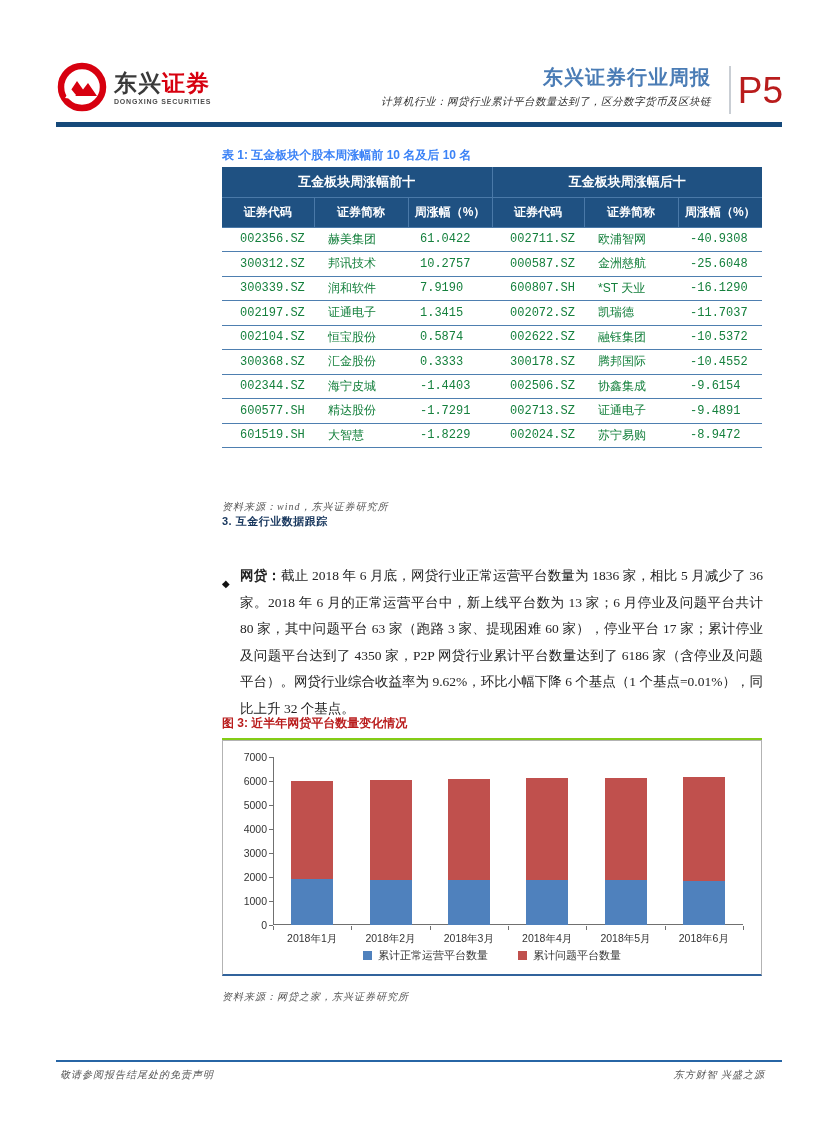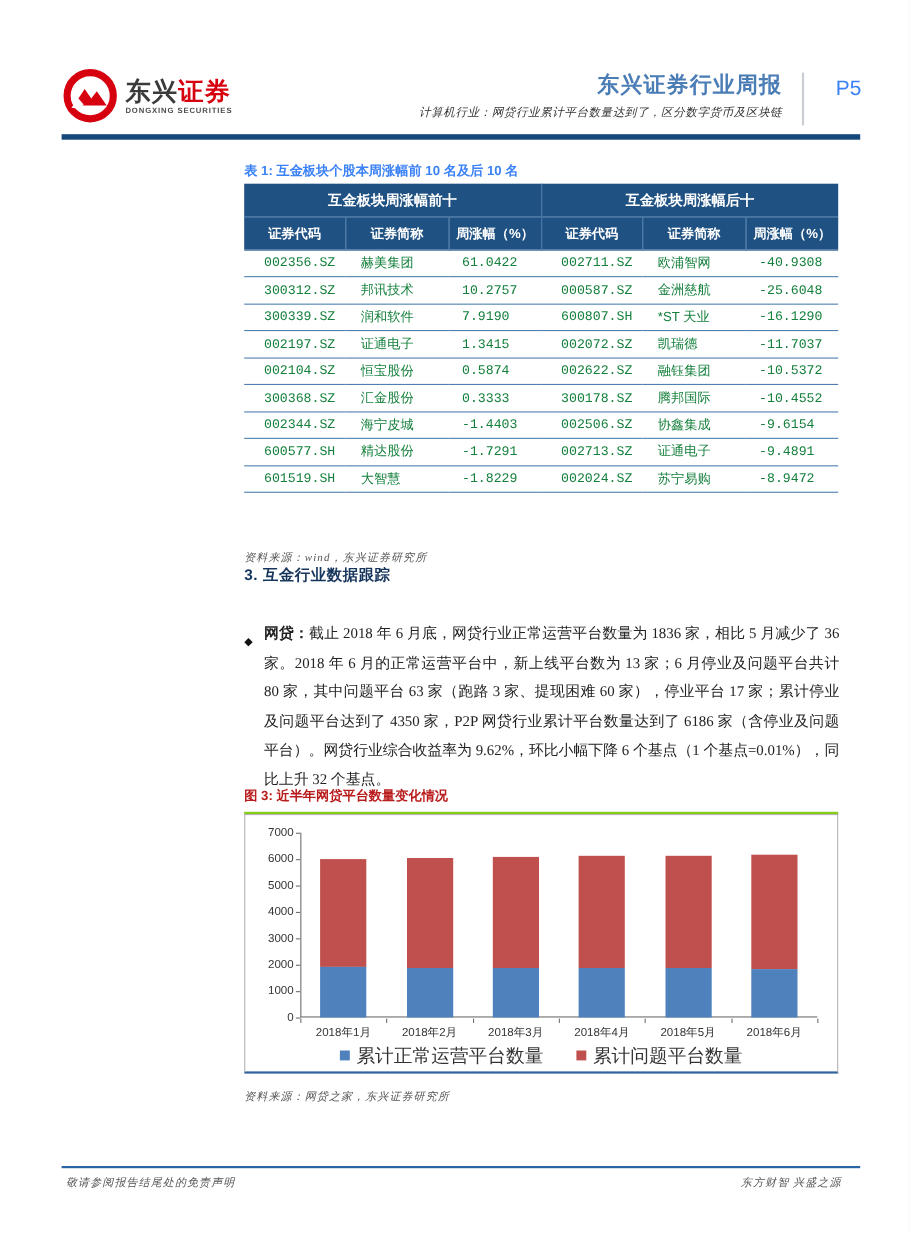--- a/index.html
+++ b/index.html
@@ -9,55 +9,55 @@
   
   .logo { position:absolute; left:57px; top:62px; display:flex; align-items:center; }
   .logo-txt { margin-left:7px; }
   .logo-cn { font-size:23px; font-weight:bold; letter-spacing:1px; color:#3a3a3a; line-height:26px; }
   .logo-cn .accent { color:#d7000f; }
   .logo-en { font-size:7px; font-weight:bold; color:#4d4d4d; letter-spacing:0.8px; margin-top:2px; }
   .head-right { position:absolute; right:116px; top:64px; text-align:right; }
   .report-title { font-size:20px; font-weight:bold; color:#4a7cb5; letter-spacing:1px; }
   .report-subtitle { font-family:"Liberation Serif", serif; font-style:italic; font-size:10.5px; color:#333; margin-top:4px; letter-spacing:0.5px; }
   .head-sep { position:absolute; right:96px; top:66px; width:2px; height:48px; background:#c9ced4; }
-  .page-num { position:absolute; right:44px; top:70px; font-size:19px; color:#3b82f6;text-align:right; }
+  .page-num { position:absolute; right:44px; top:70px; font-size:37px; color:#b91c1c;text-align:right; }
   .head-rule { position:absolute; left:56px; top:122px; width:726px; height:5px; background:#15497a; }
 
   
   .tbl-caption { position:absolute; left:222px; top:147px; font-size:12px; font-weight:bold; color:#3b82f6; }
   .stock-table { position:absolute; left:222px; top:167px; width:540px; border-collapse:collapse; table-layout:fixed; }
   .stock-table thead th { background:#1f5182; color:#ffffff; font-weight:bold; height:30px; text-align:center; border-bottom:1px solid #4a79a8; }
   .stock-table thead .grp th { font-size:13px; }
   .stock-table thead .cols th { font-size:12px; }
   .stock-table thead th.sep { border-right:1px solid #4a79a8; }
   .stock-table tbody td { height:24.5px; font-size:12px; color:#15803d; border-bottom:1px solid #4e7fb0; font-family:"Liberation Mono", monospace; }
   .stock-table tbody td.c-name { font-family:"Liberation Sans", sans-serif; }
   .c-code { padding-left:18px; }
   .c-name { padding-left:14px; }
   .c-val  { padding-left:12px; }
   .src-note { font-family:"Liberation Serif", serif; font-style:italic; font-size:10px; color:#555; letter-spacing:1px; }
   .tbl-source { position:absolute; left:222px; top:500px; }
 
   
-  .section-title { position:absolute; left:222px; top:514px; font-size:14px; font-weight:bold; color:#17365d; letter-spacing:0.5px; }
+  .section-title { position:absolute; left:222px; top:514px; font-size:11px; font-weight:bold; color:#17365d; letter-spacing:0.5px; }
   .para { position:absolute; left:222px; top:563px; width:541px; font-size:13.5px; line-height:26.5px; color:#222; text-align:justify; padding-left:18px; font-family:"Liberation Serif", serif; }
   .para .bullet { position:absolute; left:0; top:8px; font-size:10px; color:#111; font-family:"Liberation Sans", sans-serif; }
   .para .lead { font-weight:bold; }
 
   
   .fig-caption { position:absolute; left:222px; top:715px; width:540px; font-size:12px; font-weight:bold; color:#b91c1c; padding-bottom:6px; border-bottom:2px solid #84cc16; }
   .fig-box { position:absolute; left:222px; top:740px; width:540px; height:236px; border:1px solid #b3b3b3; border-bottom:2px solid #31639c; background:#fff; }
   .plot-area { position:absolute; left:50px; top:16px; width:470px; height:168px; border-left:1px solid #707070; border-bottom:1px solid #707070; }
   .ytick-label { position:absolute; left:2px; width:42px; text-align:right; font-size:10.5px; color:#333; }
   .ytick-mark { position:absolute; width:4px; height:1px; background:#707070; }
   .xtick-mark { position:absolute; width:1px; height:4px; background:#707070; }
   .bar-stack { position:absolute; display:flex; flex-direction:column; }
   .xlabel { position:absolute; font-size:10.5px; color:#333; text-align:center; }
   .legend { position:absolute; left:0; top:207px; width:100%; display:flex; justify-content:center; gap:30px; }
-  .legend-entry { display:flex; align-items:center; gap:6px; font-size:17px; color:#333; }
+  .legend-entry { display:flex; align-items:center; gap:6px; font-size:11px; color:#333; }
   .legend-swatch { width:9px; height:9px; display:inline-block; }
   .fig-source { position:absolute; left:222px; top:990px; }
 
   
   .foot-rule { position:absolute; left:56px; top:1060px; width:726px; height:2px; background:#2765a5; }
   .foot-left { position:absolute; left:60px; top:1068px; }
   .foot-right { position:absolute; right:62px; top:1068px; }
 </style>
 </head>
 <body>

